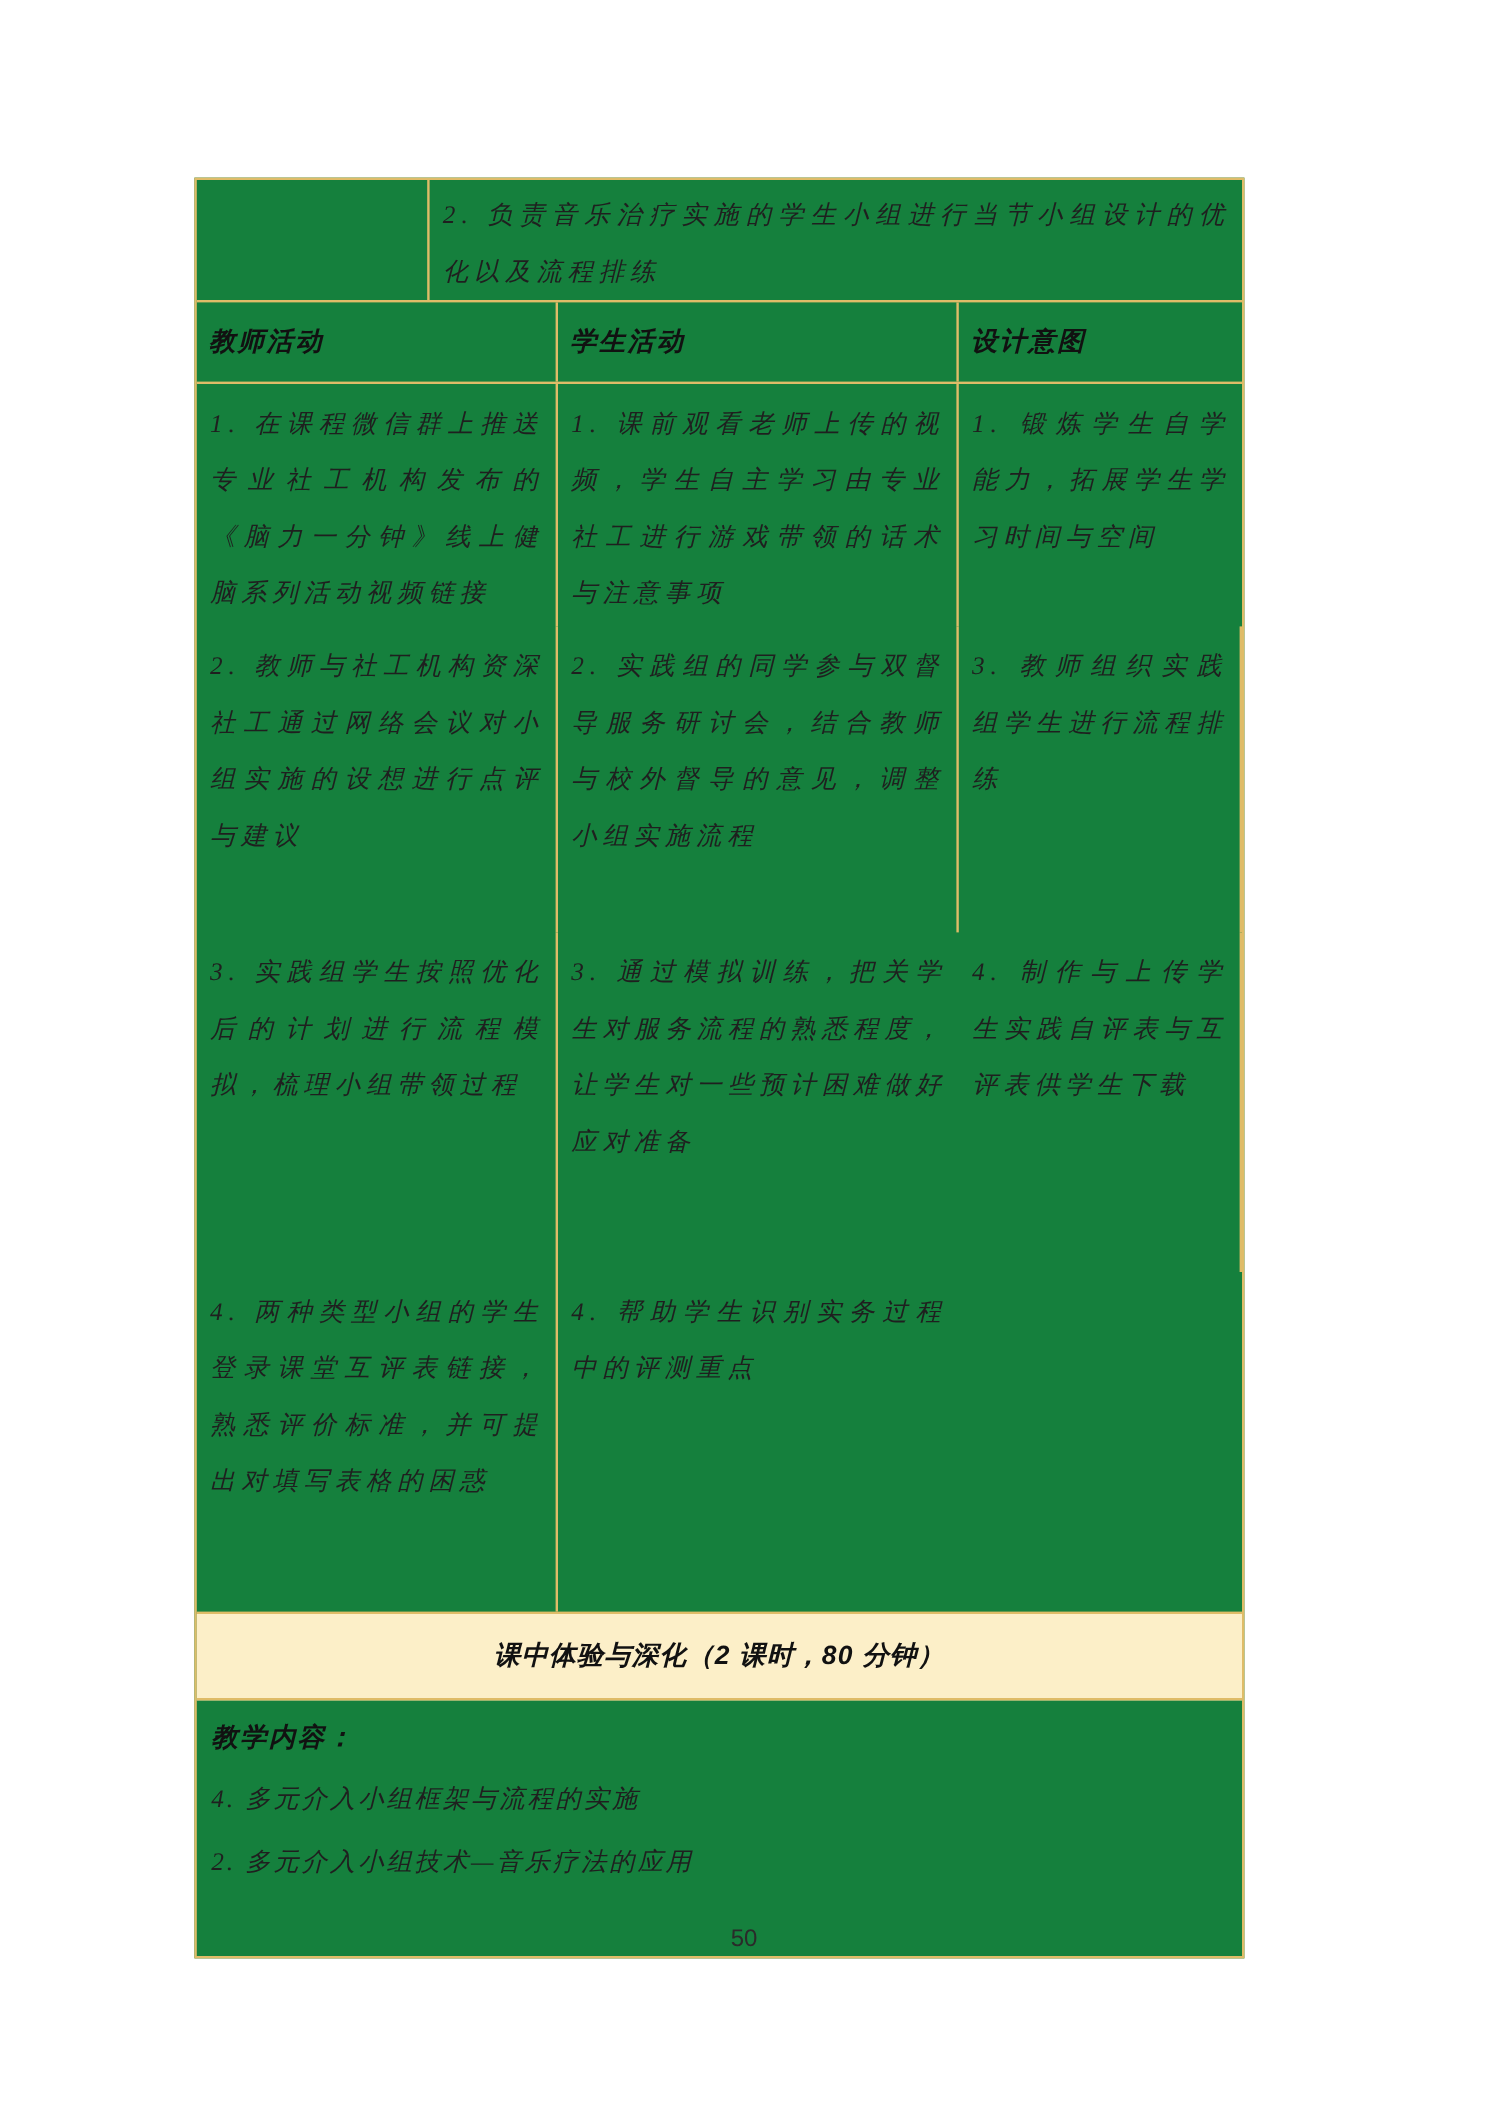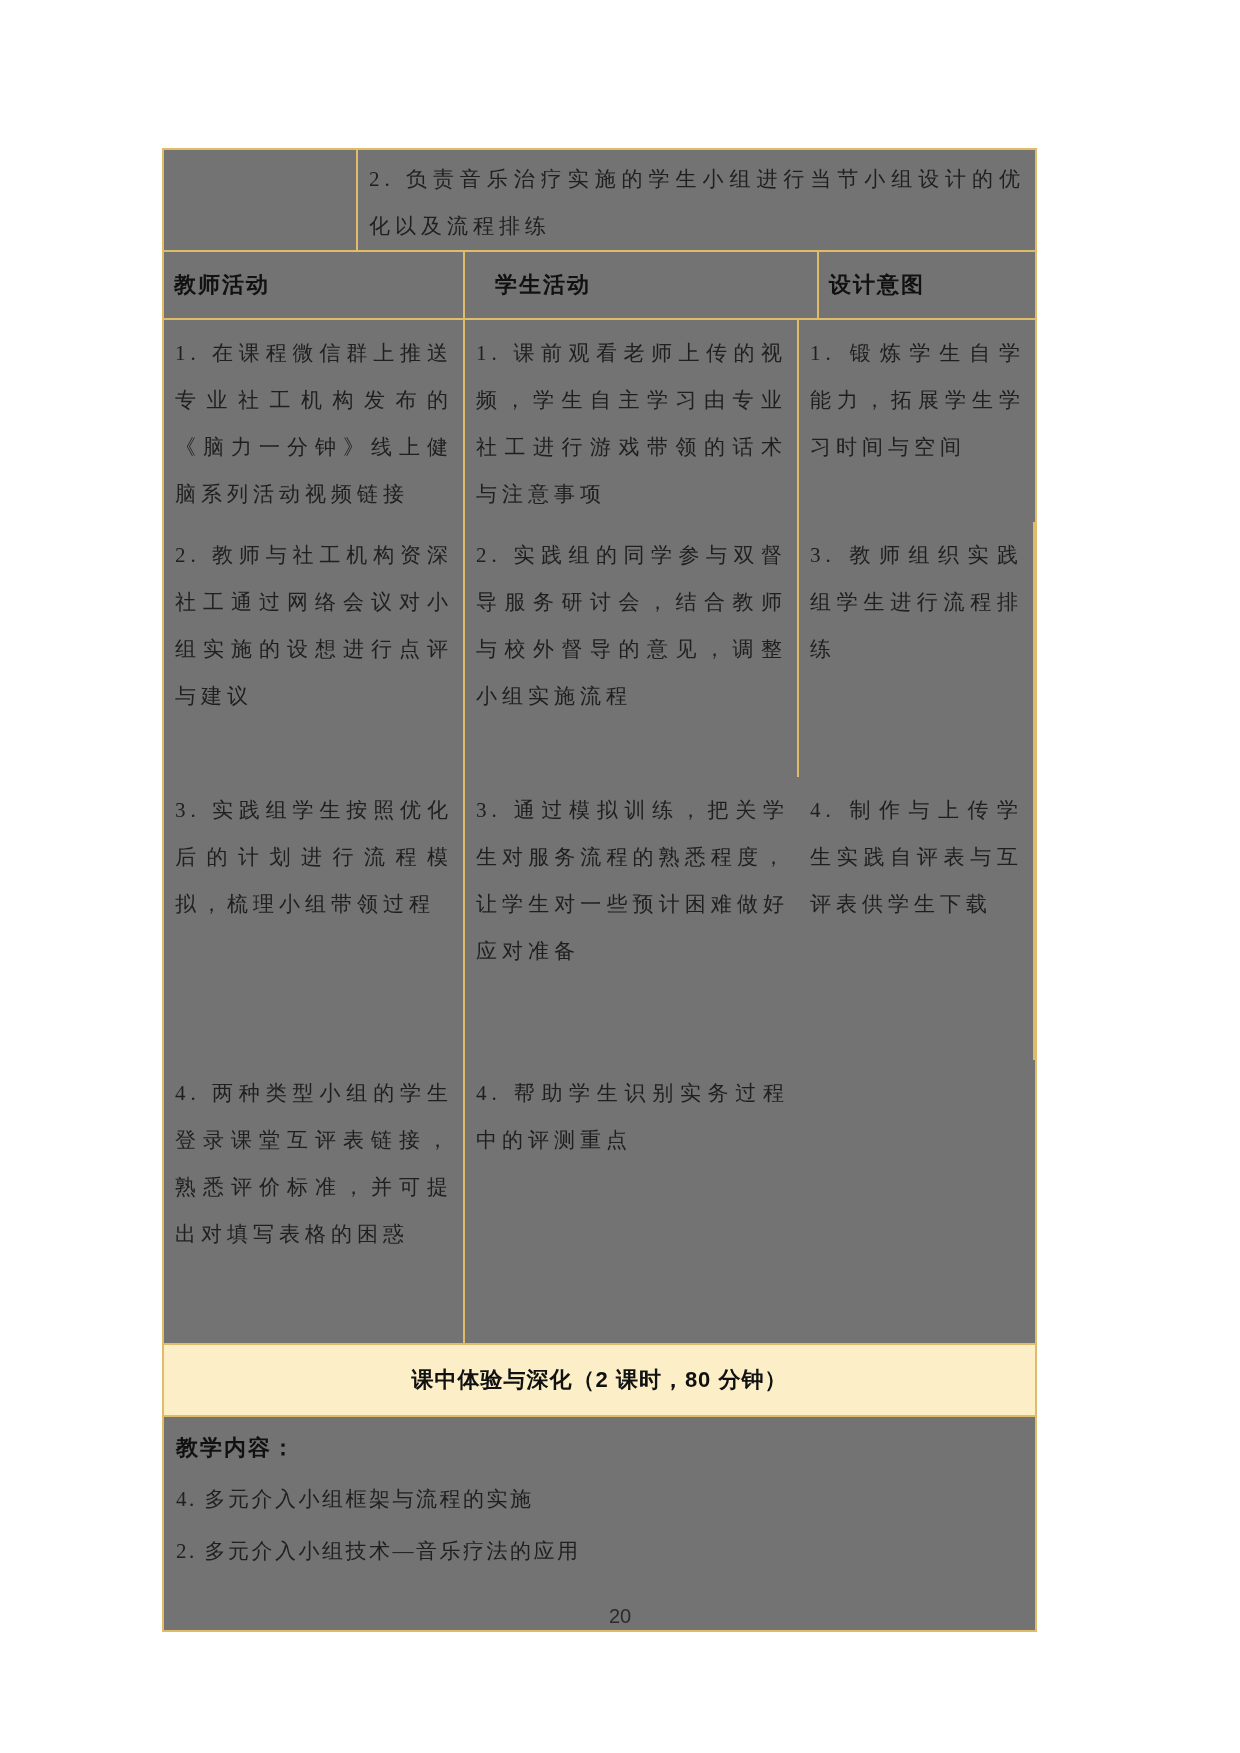--- a/index.html
+++ b/index.html
@@ -14,21 +14,22 @@
     position: relative;
     font-family: "Liberation Serif", "DejaVu Serif", serif;
     color: #1c1c1c;
   }
   .doc-table {
     position: absolute;
     left: 162px;
     top: 148px;
     width: 875px;
     border: 2px solid var(--border);
-    background: #737373;
+    background: #15803d;
+    font-style: italic;
   }
   .body-text {
     font-size: 21px;
     line-height: 47px;
     letter-spacing: 5px;
     text-align: justify;
     text-justify: inter-character;
     color: #1f1f1f;
   }
   
@@ -58,21 +59,21 @@
     align-items: center;
     padding-left: 10px;
     font-family: "Liberation Sans", "DejaVu Sans", sans-serif;
     font-weight: bold;
     font-size: 22px;
     letter-spacing: 2px;
     color: #111;
     text-align: right;
   }
   .wc1 { width: 301px; flex: 0 0 301px; border-right: 2px solid var(--border); }
-  .wc2 { width: 334px; flex: 0 0 334px; border-right: 2px solid var(--border); margin-left: 20px; }
+  .wc2 { width: 334px; flex: 0 0 334px; border-right: 2px solid var(--border); }
   .wc3 { flex: 1; }
   
   .items-grid {
     display: grid;
     grid-template-columns: 301px 334px 1fr;
     border-bottom: 2px solid var(--border);
   }
   .icell {
     padding: 10px 10px 0 11px;
   }
@@ -166,15 +167,15 @@
     </div>
 
     <div class="content-section">
       <div class="section-title">教学内容：</div>
       <div class="content-line">4. 多元介入小组框架与流程的实施</div>
       <div class="content-line">2. 多元介入小组技术—音乐疗法的应用</div>
     </div>
 
   </div>
 
-  <div class="page-number">20</div>
+  <div class="page-number">50</div>
 
 </div>
 
 </body></html>

